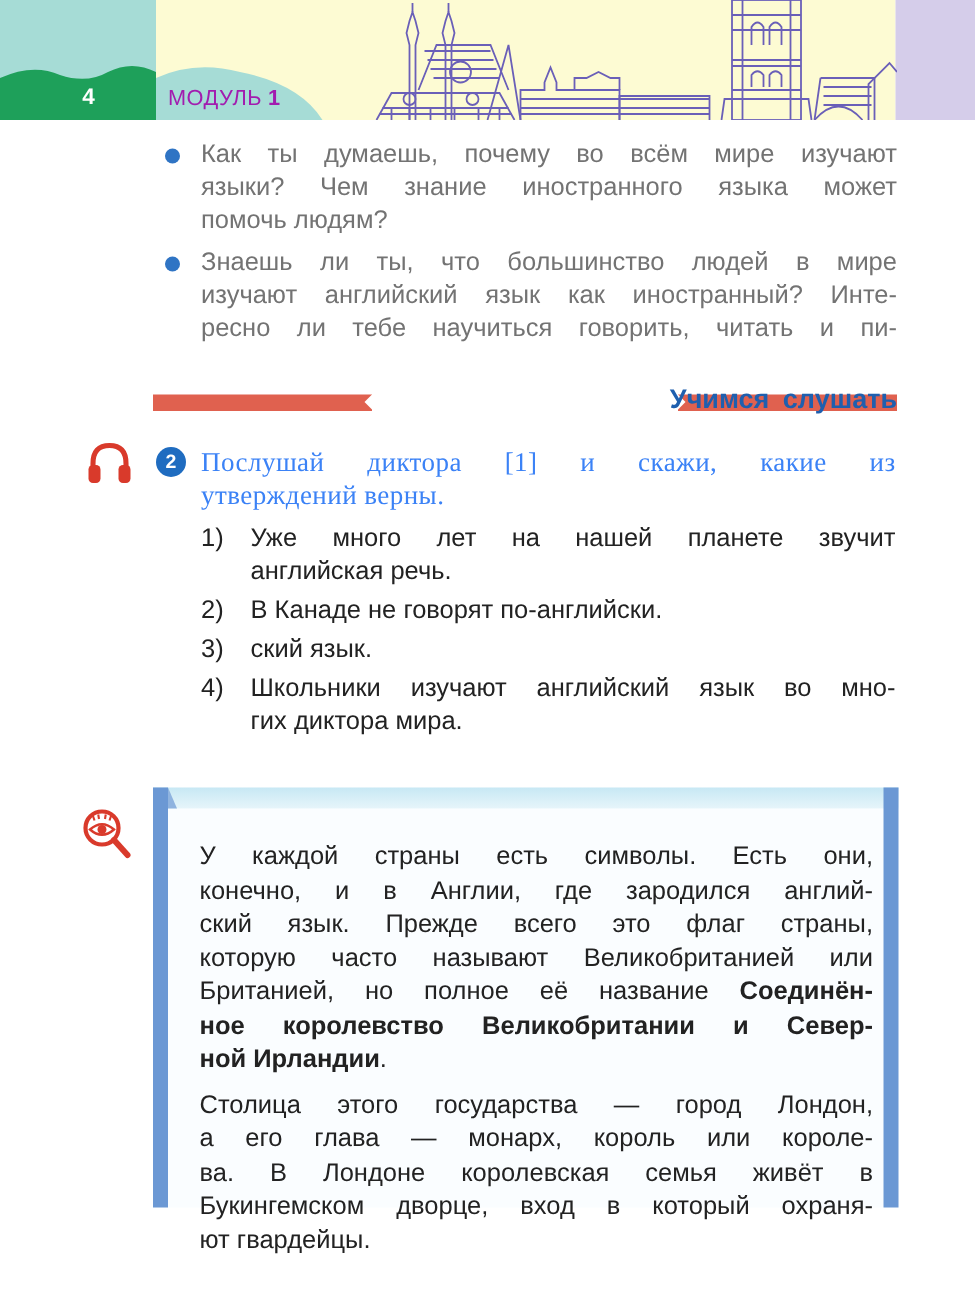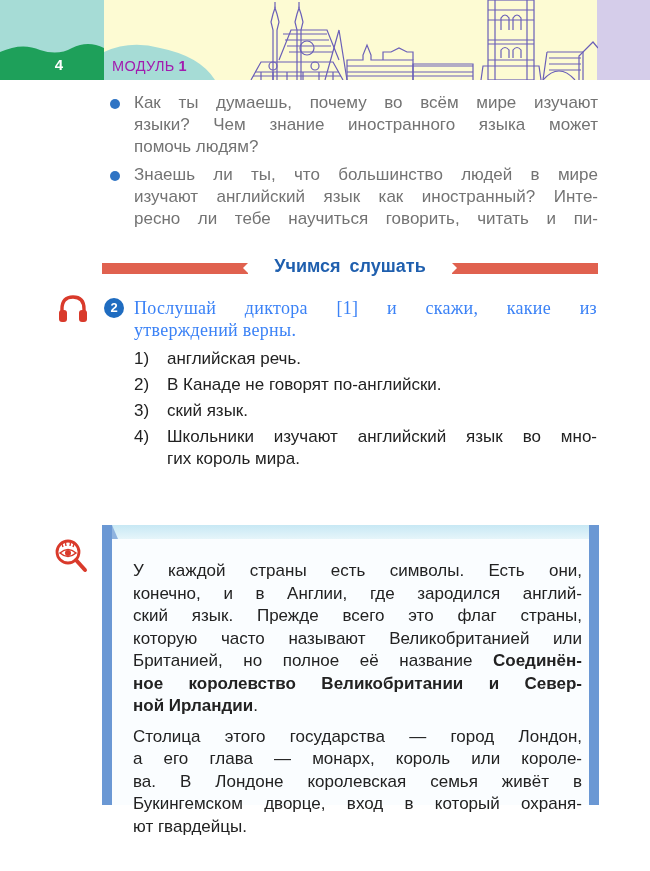--- a/index.html
+++ b/index.html
@@ -40,21 +40,21 @@
 
   
   .section-ribbon { position: absolute; left: 102px; top: 256px; width: 496px; height: 24px; }
   .ribbon-left { position: absolute; left: 0; top: 7px; width: 146px; height: 11px; background: #e0614f; }
   .ribbon-right { position: absolute; right: 0; top: 7px; width: 146px; height: 11px; background: #e0614f; }
   .ribbon-notch-l { position: absolute; left: 141px; top: 7px; width: 0; height: 0;
     border-top: 5.5px solid transparent; border-bottom: 5.5px solid transparent; border-right: 5px solid #fff; }
   .ribbon-notch-r { position: absolute; right: 141px; top: 7px; width: 0; height: 0;
     border-top: 5.5px solid transparent; border-bottom: 5.5px solid transparent; border-left: 5px solid #fff; }
   .section-title {
-    position: absolute; left: 0; right: 0; top: 0; text-align: center;
+    position: absolute; left: 0; right: 0; top: 0; text-align: right;
     font-weight: bold; font-size: 18px; color: #1f5fae; word-spacing: 4px;
   }
 
   
   .headphones-icon { position: absolute; left: 58px; top: 295px; width: 30px; height: 28px; }
   .ex-badge {
     position: absolute; left: 104px; top: 298px; width: 20px; height: 20px; border-radius: 50%;
     background: #1f6cc0; color: #fff; font-weight: bold; font-size: 13px; text-align: center; line-height: 20px;
   }
   .ex-instruction {
@@ -163,34 +163,35 @@
 </svg>
 <div class="ex-badge">2</div>
 <div class="ex-instruction">
   <span class="line">Послушай диктора [1] и скажи, какие из</span>
   <span class="line end">утверждений верны.</span>
 </div>
 
 <div class="statements">
   <div class="statement">
     <span class="statement-num">1)</span>
+    <span class="line">Уже много лет на нашей планете звучит</span>
     <span class="line end">английская речь.</span>
   </div>
   <div class="statement">
     <span class="statement-num">2)</span>
     <span class="line end">В Канаде не говорят по-английски.</span>
   </div>
   <div class="statement">
     <span class="statement-num">3)</span>
     <span class="line end">ский язык.</span>
   </div>
   <div class="statement">
     <span class="statement-num">4)</span>
     <span class="line">Школьники изучают английский язык во мно-</span>
-    <span class="line end">гих король мира.</span>
+    <span class="line end">гих диктора мира.</span>
   </div>
 </div>
 
 <svg class="eye-search-icon" viewBox="0 0 34 36">
   <circle cx="14" cy="14" r="11" fill="none" stroke="#d93a2b" stroke-width="2.8"></circle>
   <line x1="22" y1="22" x2="31" y2="32" stroke="#d93a2b" stroke-width="4" stroke-linecap="round"></line>
   <path d="M6 15 Q14 8 22 15 Q14 22 6 15 Z" fill="none" stroke="#d93a2b" stroke-width="1.6"></path>
   <circle cx="14" cy="15" r="3" fill="#d93a2b"></circle>
   <path d="M9 9 L8 6 M12 8 L11.5 5 M16 8 L16.5 5 M19 9 L20 6" stroke="#d93a2b" stroke-width="1.4"></path>
 </svg>

